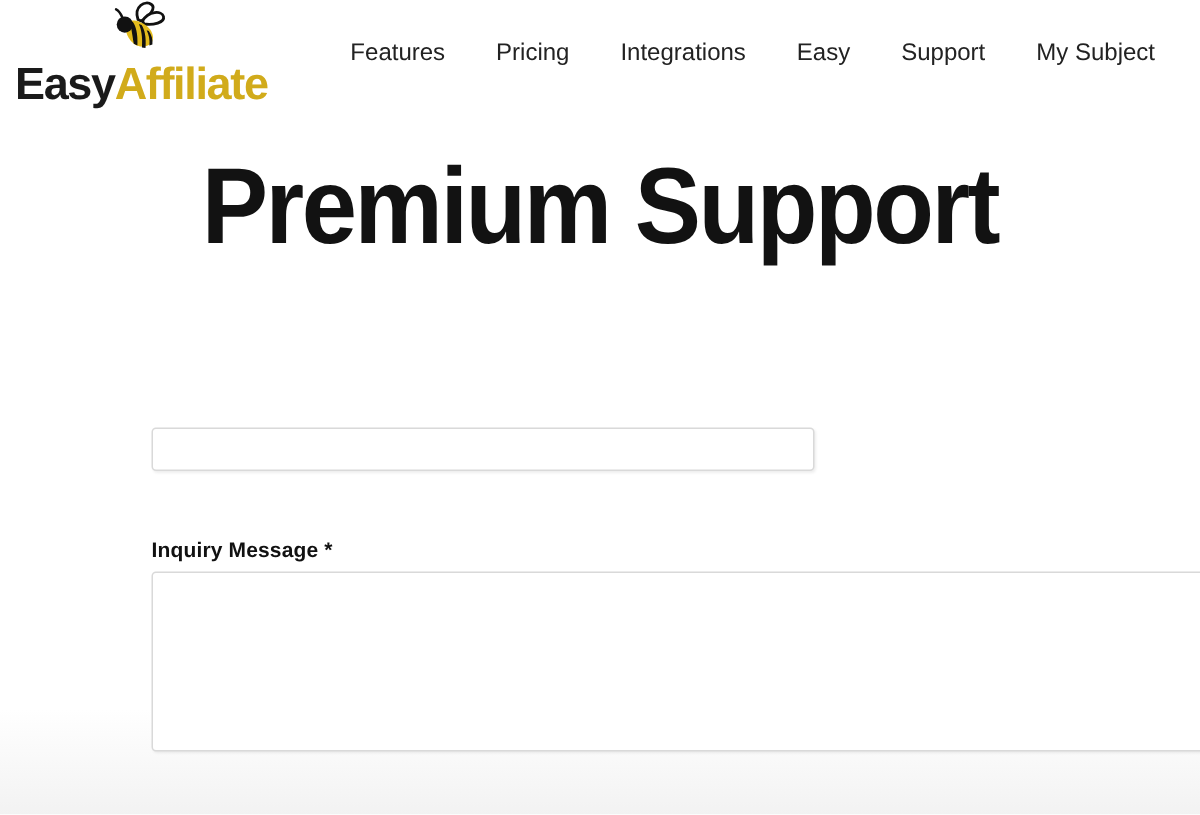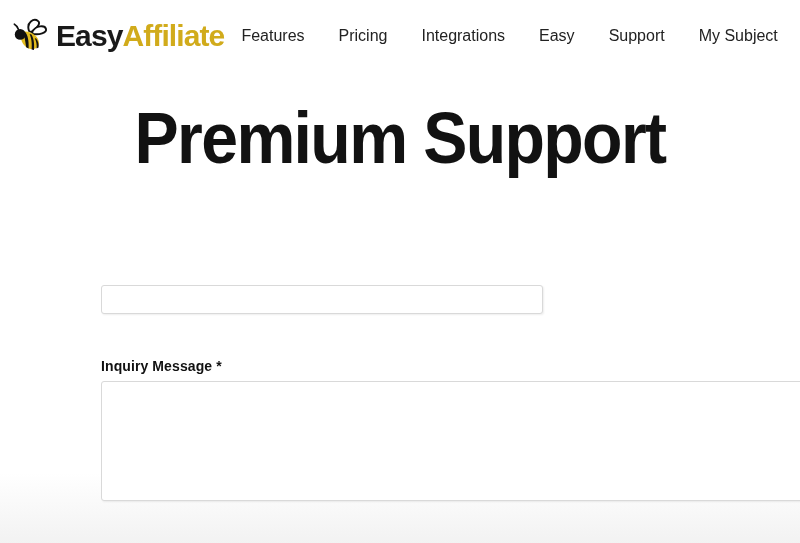--- a/index.html
+++ b/index.html
@@ -38,20 +38,21 @@
     background: #ffffff;
     padding: 0 18px 0 10px;
   }
 
   .brand {
     display: flex;
     align-items: center;
     text-decoration: none;
     gap: 6px;
     margin-left: 2px;
+    flex-direction: column;
   }
 
   .bee-icon {
     width: 40px;
     height: 36px;
     display: block;
     flex: none;
   }
 
   .brand-wordmark {

